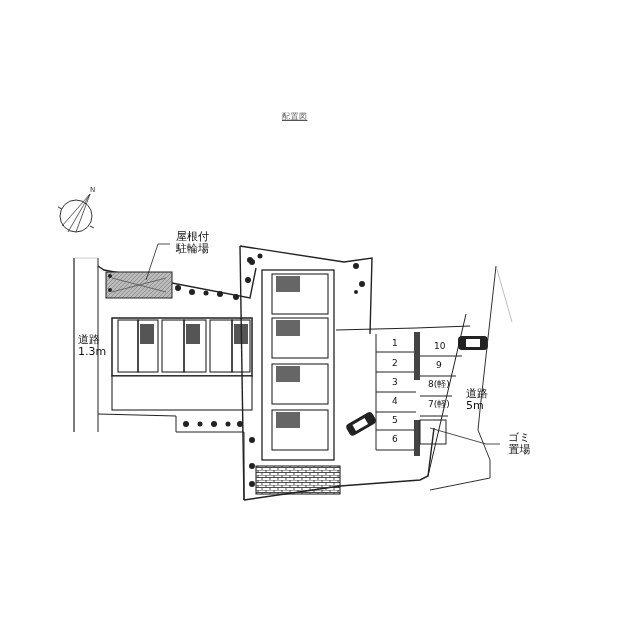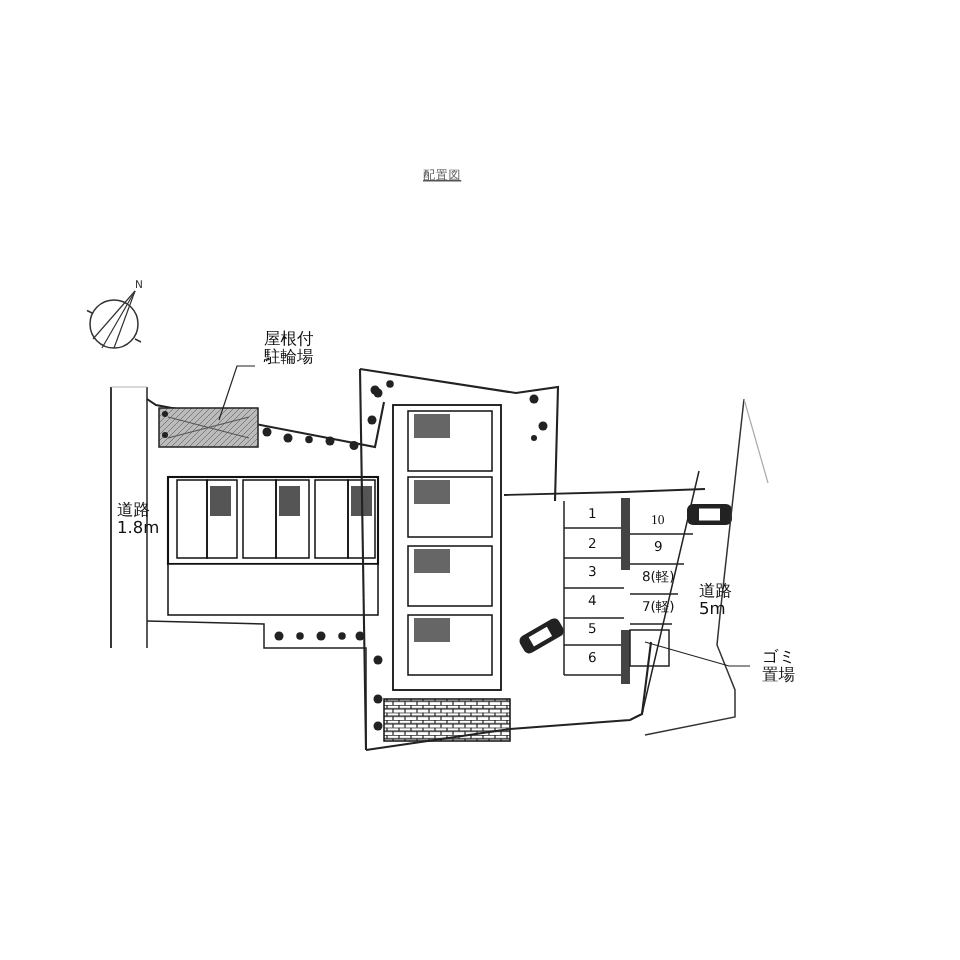--- a/index.html
+++ b/index.html
@@ -141,43 +141,43 @@
     <rect x="353" y="421" width="14" height="7" fill="#fff"></rect>
   </g>
 
   <polyline points="466,314 428,476" fill="none" stroke="#222" stroke-width="1"></polyline>
   <polyline points="496,266 480,410 478,430 490,460 490,478 430,490" fill="none" stroke="#333" stroke-width="1"></polyline>
   <line x1="496" y1="266" x2="512" y2="322" stroke="#aaa" stroke-width="0.8"></line>
 
   <polyline points="430,428 486,444 500,444" fill="none" stroke="#222" stroke-width="0.8"></polyline>
 </svg>
 
-<div class="lbl" style="left:176px;top:220px;">
+<div class="lbl" style="left:176px;top:231px;">
   <div>屋根付</div>
   <div>駐輪場</div>
 </div>
 
 <div class="lbl" style="left:78px;top:334px;">
   <div>道路</div>
-  <div>1.8m</div>
+  <div>1.3m</div>
 </div>
 
 <div class="lbl" style="left:466px;top:388px;">
   <div>道路</div>
   <div>5m</div>
 </div>
 
-<div class="lbl" style="left:508px;top:432px;">
+<div class="lbl" style="left:508px;top:432px;text-align:right;">
   <div>ゴミ</div>
   <div>置場</div>
 </div>
 
 <span class="stall-num" style="left:392px;top:338px;">1</span>
 <span class="stall-num" style="left:392px;top:358px;">2</span>
 <span class="stall-num" style="left:392px;top:377px;">3</span>
 <span class="stall-num" style="left:392px;top:396px;">4</span>
 <span class="stall-num" style="left:392px;top:415px;">5</span>
 <span class="stall-num" style="left:392px;top:434px;">6</span>
 
 <span class="stall-num" style="left:428px;top:398px;"><span>7</span><span>(軽)</span></span>
 <span class="stall-num" style="left:428px;top:378px;"><span>8</span><span>(軽)</span></span>
 <span class="stall-num" style="left:436px;top:360px;">9</span>
-<span class="stall-num" style="left:434px;top:341px;font-family:Liberation Serif, serif;">10</span>
+<span class="stall-num" style="left:434px;top:341px;">10</span>
 
 </body></html>

